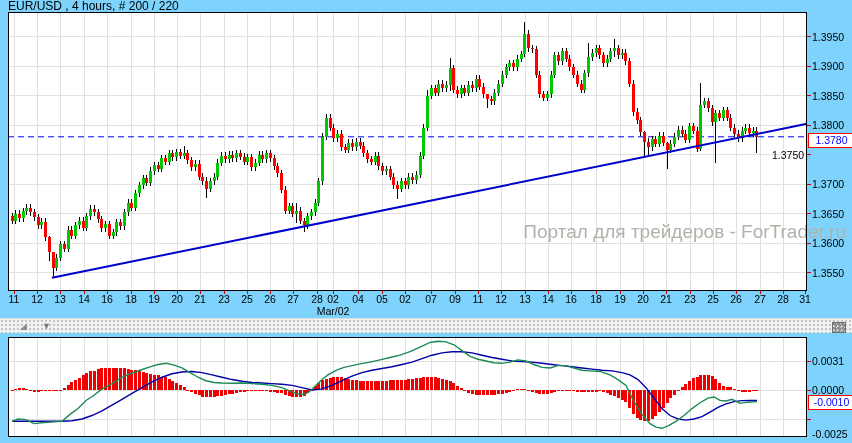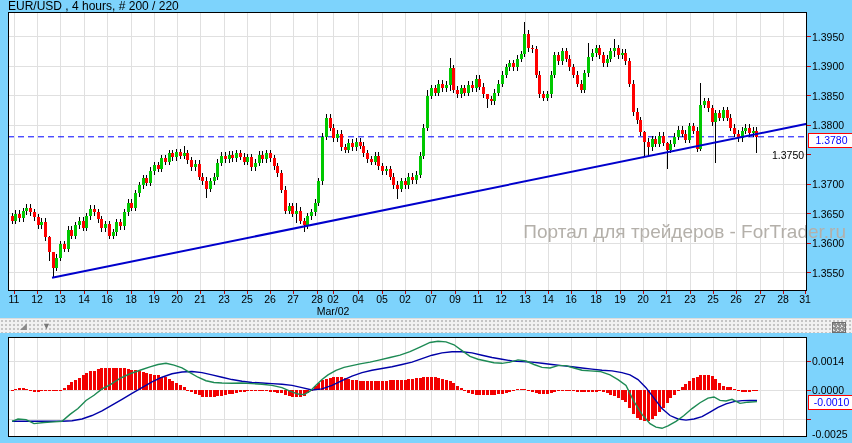--- a/index.html
+++ b/index.html
@@ -816,21 +816,21 @@
       <div class="xlab" style="left: 333px; top: 305px;">Mar/02</div>
       <div class="" style="left: 812px; top: 30.5px;">1.3950</div>
       <div class="" style="left: 812px; top: 60px;">1.3900</div>
       <div class="" style="left: 812px; top: 89.5px;">1.3850</div>
       <div class="" style="left: 812px; top: 119px;">1.3800</div>
       <div class="" style="left: 772px; top: 148.5px;">1.3750</div>
       <div class="" style="left: 812px; top: 178px;">1.3700</div>
       <div class="" style="left: 812px; top: 207.5px;">1.3650</div>
       <div class="" style="left: 812px; top: 237px;">1.3600</div>
       <div class="" style="left: 812px; top: 266.5px;">1.3550</div>
-      <div class="" style="left: 812px; top: 355px;">0.0014</div>
+      <div class="" style="left: 812px; top: 355px;">0.0031</div>
       <div class="" style="left: 812px; top: 384px;">0.0000</div>
       <div class="" style="left: 812px; top: 428px;">-0.0025</div>
     </div>
 
   <div class="badge" id="priceBox">1.3780</div>
   <div class="badge" id="macdBox">-0.0010</div>
 
   <div class="divider">
     <span class="dicon i1">◢</span>
     <span class="dicon i2">▼</span>

